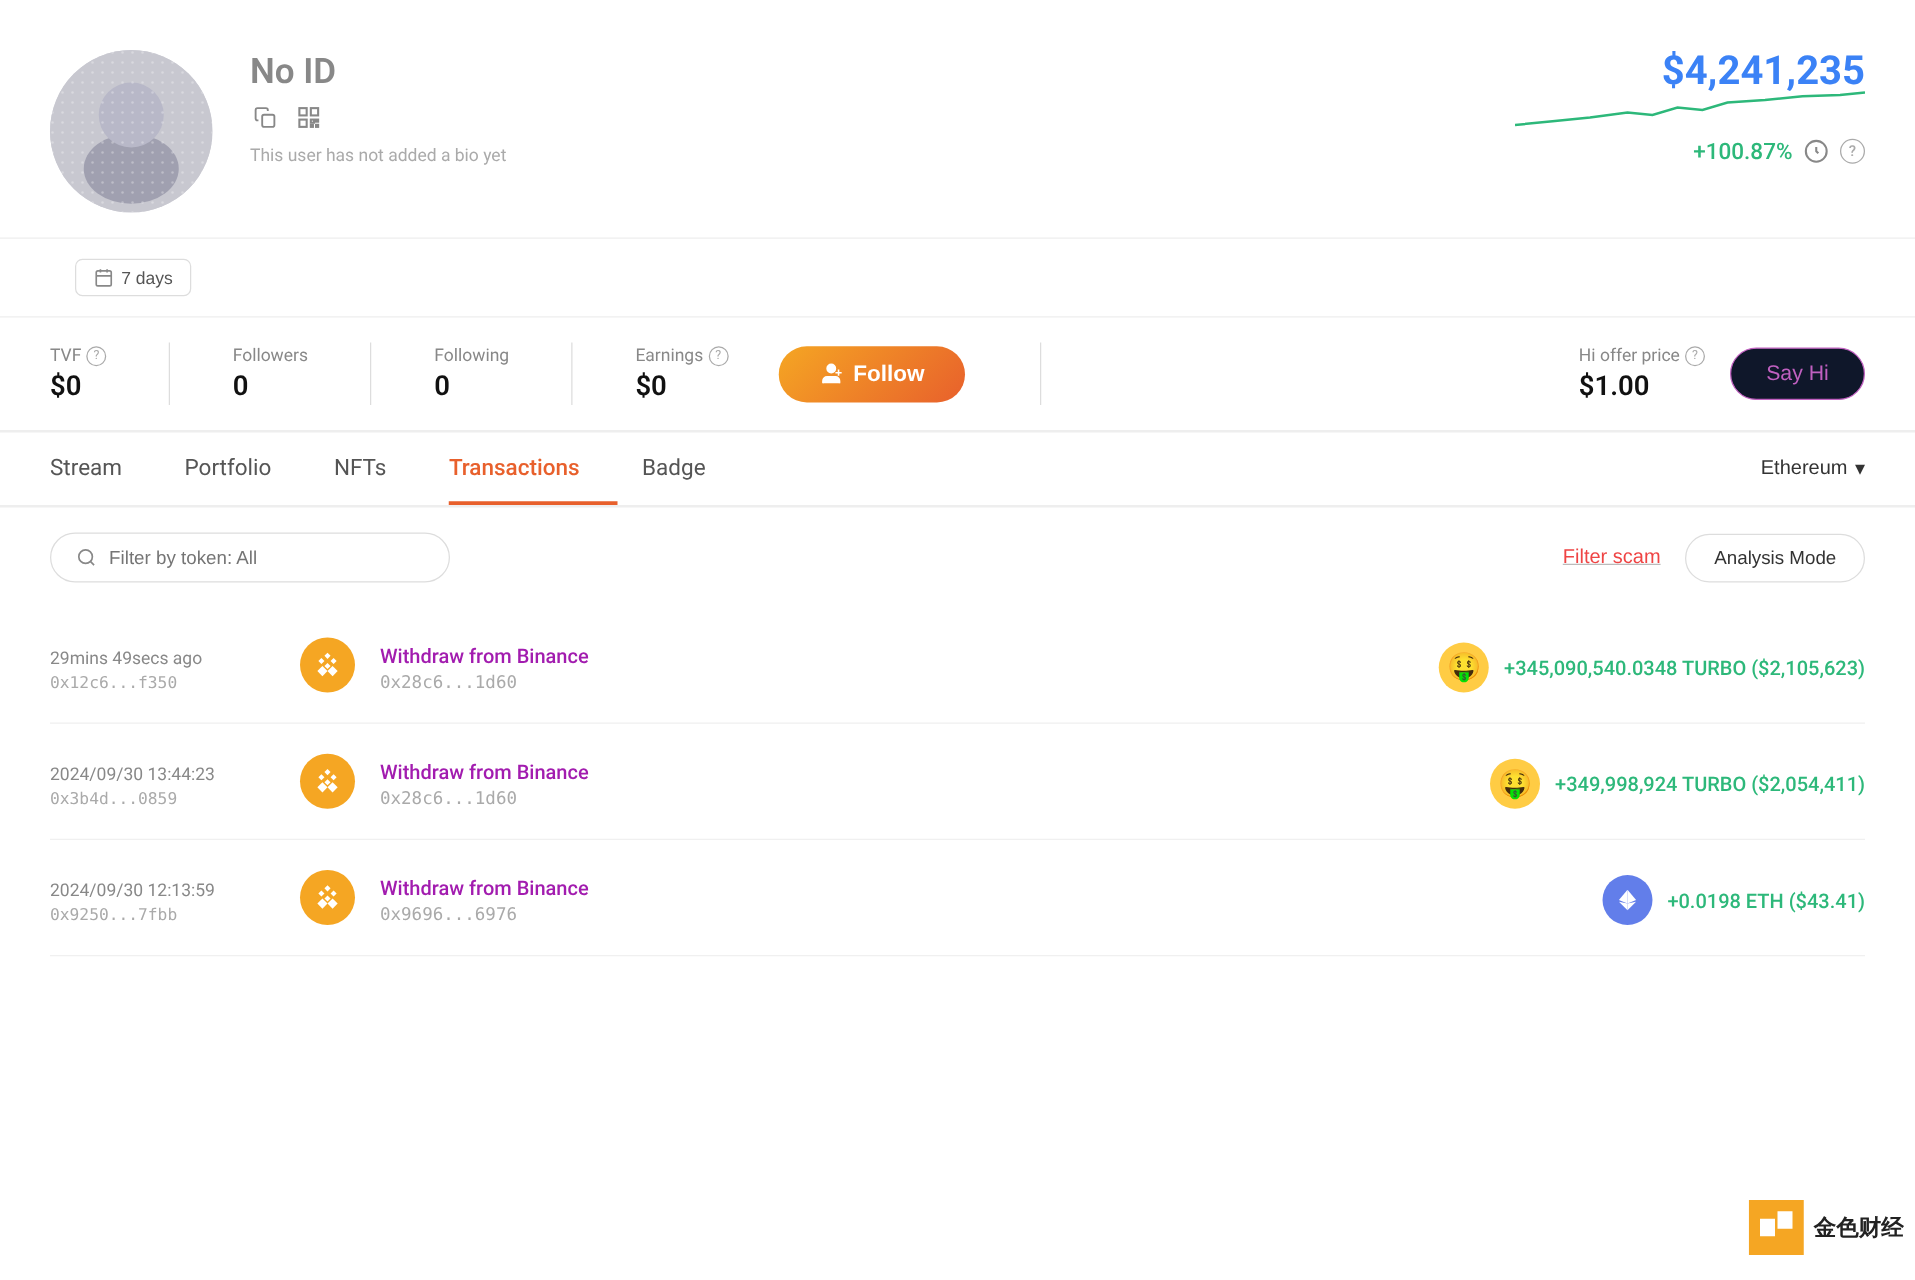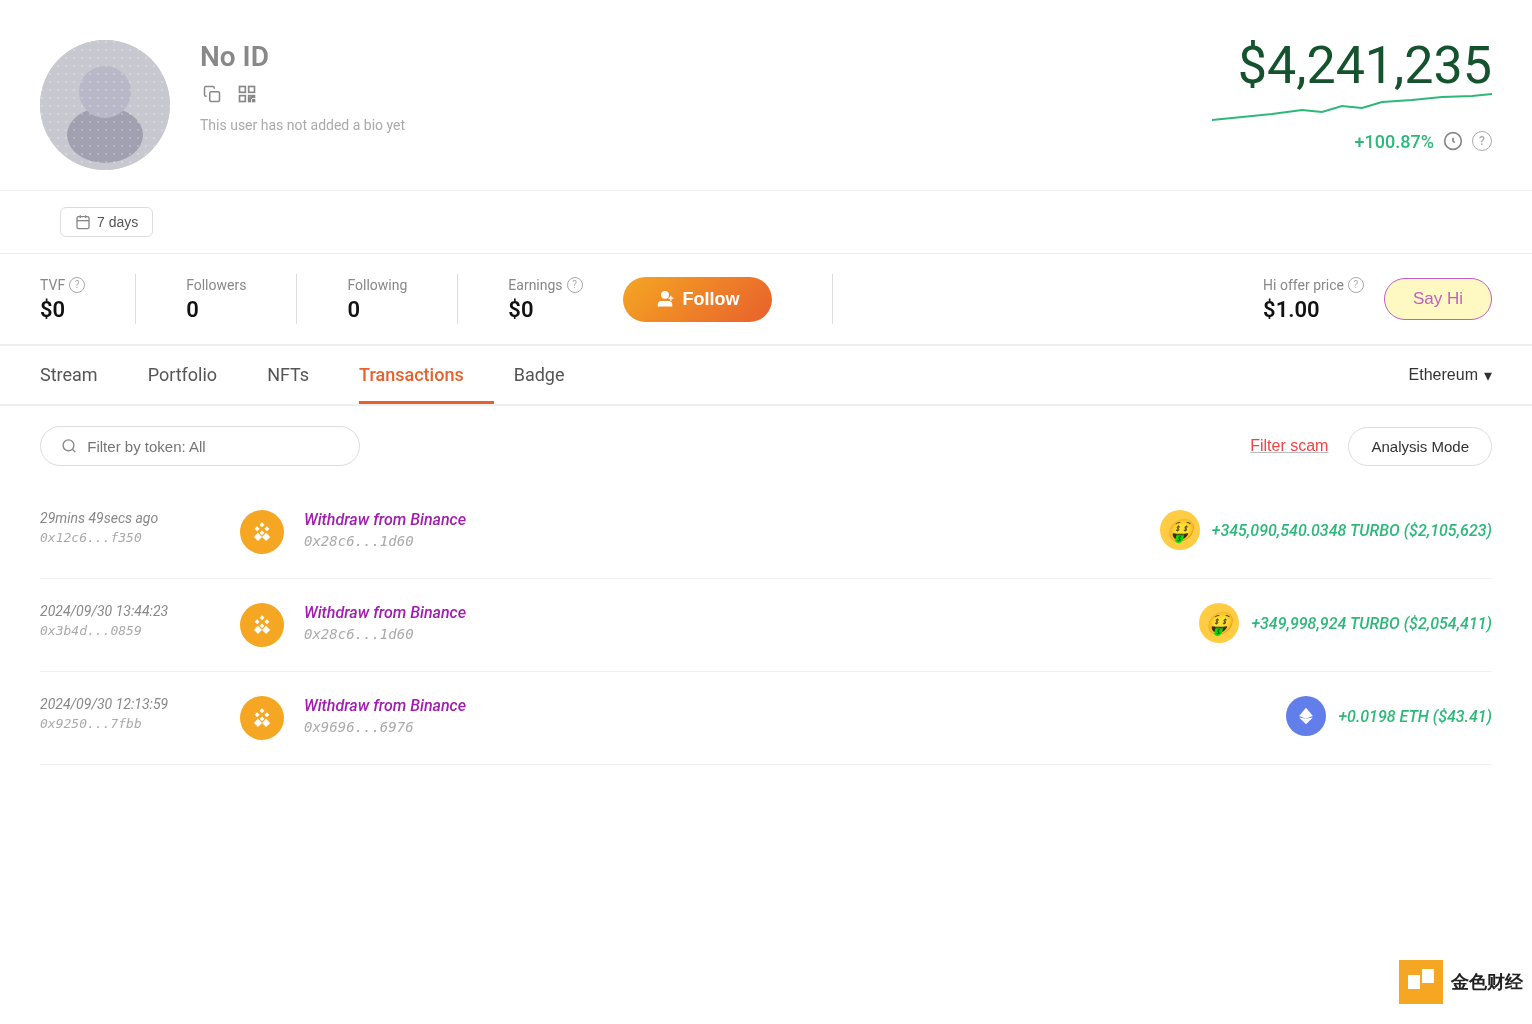--- a/index.html
+++ b/index.html
@@ -79,23 +79,23 @@
     }
 
     .portfolio-value {
       position: absolute;
       right: 40px;
       top: 40px;
       text-align: right;
     }
 
     .portfolio-amount {
-      font-size: 52px;
-      font-weight: 400;
-      color: #14532d;
+      font-size: 32px;
+      font-weight: 700;
+      color: #3b82f6;
       line-height: 1;
     }
 
     .portfolio-change {
       display: flex;
       align-items: center;
       justify-content: flex-end;
       gap: 6px;
       font-size: 18px;
       color: #2db87a;
@@ -189,21 +189,21 @@
       display: flex;
       align-items: center;
       gap: 20px;
       margin-left: auto;
     }
 
     .say-hi-btn {
       border: 1.5px solid #c060c0;
       border-radius: 25px;
       padding: 10px 28px;
-      background: #fef9c3;
+      background: #0f172a;
       color: #c060c0;
       font-size: 17px;
       font-weight: 500;
       cursor: pointer;
     }
 
     
     .tabs-row {
       display: flex;
       align-items: center;
@@ -294,25 +294,24 @@
       cursor: pointer;
     }
 
     
     .tx-list {
       padding: 0 40px;
     }
 
     .tx-item {
       display: flex;
-      align-items: flex-start;
+      align-items: flex-end;
       padding: 24px 0;
       border-bottom: 1px solid #f0f0f0;
       gap: 20px;
-      font-style: italic;
     }
 
     .tx-time-hash {
       width: 180px;
       flex-shrink: 0;
     }
 
     .tx-time {
       font-size: 14px;
       color: #888;

